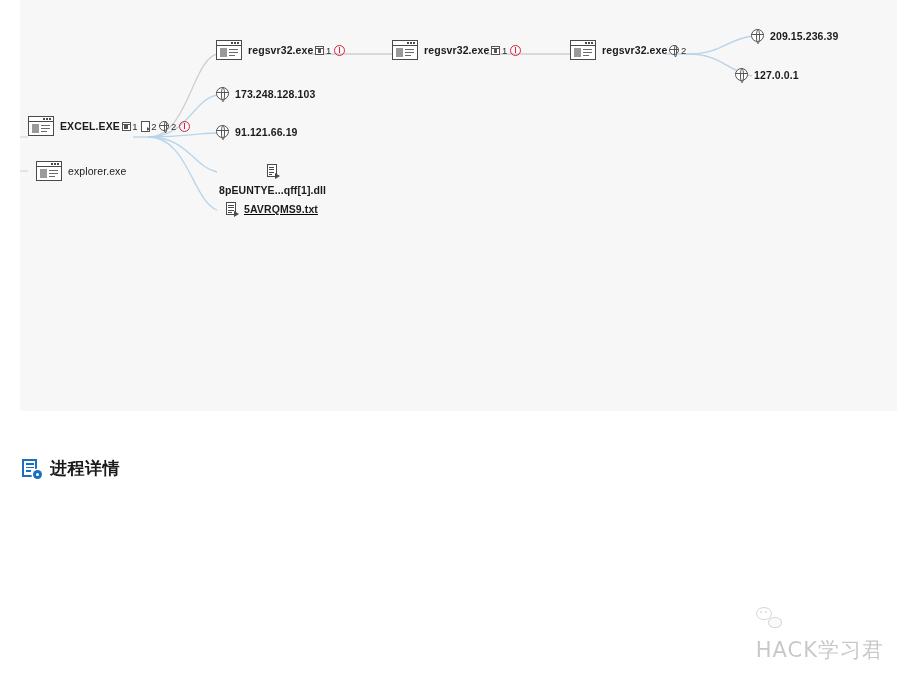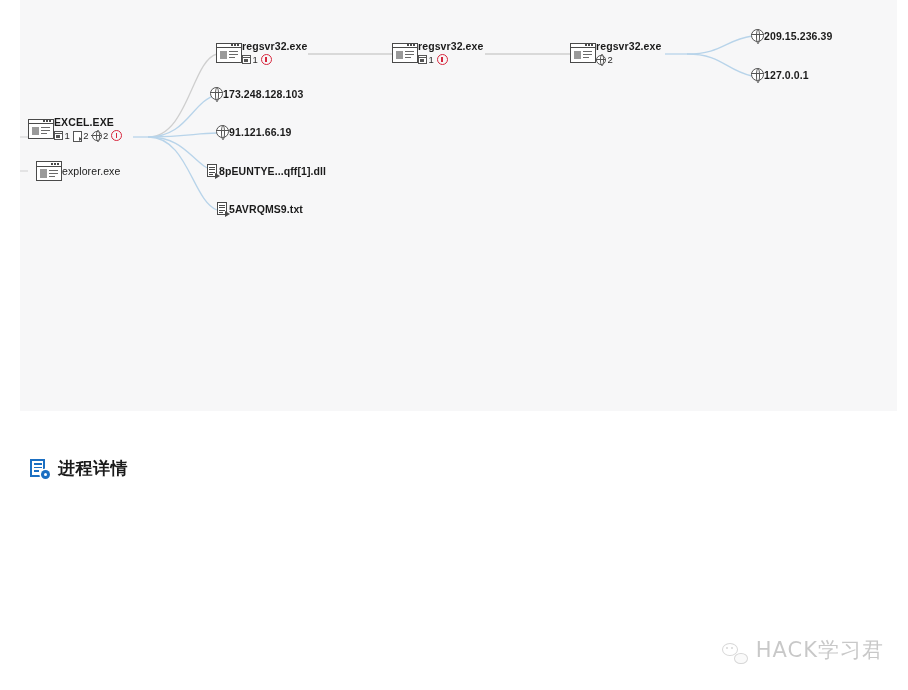--- a/index.html
+++ b/index.html
@@ -22,23 +22,24 @@
   #edge-layer {
     position: absolute; left: 0; top: 0;
     width: 877px; height: 411px;
     pointer-events: none;
   }
 
   .node {
     position: absolute;
     display: flex;
     align-items: center;
+    gap: 6px;
     white-space: nowrap;
   }
-  .node-labels { display: flex; flex-direction: column; gap: 2px; }
+  .node-labels { display: flex; gap: 2px; }
   .node-title {
     font-size: 10.5px;
     font-weight: bold;
     color: #1b1b1b;
     letter-spacing: 0.1px;
     line-height: 12px;
   }
   .node-badges {
     display: flex;
     align-items: center;
@@ -174,21 +175,21 @@
 
   
   #details {
     position: absolute;
     left: 0; top: 411px;
     width: 908px; height: 279px;
     background: #fff;
   }
   #details-header {
     position: absolute;
-    left: 30px; top: 46px;
+    left: 22px; top: 46px;
     display: flex; align-items: center; gap: 9px;
   }
   .hdr-icon {
     width: 19px; height: 19px; position: relative; flex: 0 0 auto;
   }
   .hdr-icon .doc {
     position: absolute; left: 0; top: 0;
     width: 15px; height: 18px;
     border: 2px solid #1b6fc2; background: #fff;
   }
@@ -213,22 +214,23 @@
     font-size: 17px; font-weight: bold; color: #1a1a1a;
     letter-spacing: 0.5px;
   }
 
   
   #tree { position: absolute; left: 28px; top: 514px; }
 
   
   #watermark {
     position: absolute; right: 24px; bottom: 26px;
-    display: flex; align-items: flex-end; gap: 8px;
+    display: flex; align-items: flex-start; gap: 8px;
     opacity: 0.42;
+    flex-direction: column;
   }
   #wm-text {
     font-size: 21px; color: #7e7e7e; letter-spacing: 1px;
     font-family: "DejaVu Sans", sans-serif;
   }
   .ico-wechat { width: 26px; height: 21px; position: relative; flex:0 0 auto; }
   .ico-wechat .b1 {
     position: absolute; left: 0; top: 0;
     width: 16px; height: 13px; border-radius: 50%;
     border: 1.6px solid #a0a0a0;
@@ -376,62 +378,62 @@
       <div class="node-title">regsvr32.exe</div>
       <div class="node-badges">
         <span class="badge">
           <span class="ico-globe small"></span>
           <span class="badge-count">2</span>
         </span>
       </div>
     </div>
   </div>
 
-  <div class="node" style="left:190px; top:87px;">
+  <div class="node" style="left:196px; top:87px;">
     <span class="ico-globe"></span>
     <span class="node-title">173.248.128.103</span>
   </div>
 
   <div class="node" style="left:196px; top:125px;align-items:flex-end;">
     <span class="ico-globe"></span>
     <span class="node-title">91.121.66.19</span>
   </div>
 
-  <div class="node" style="left:187px; top:164px;">
+  <div class="node" style="left:199px; top:164px;flex-direction:column;">
     <span class="ico-file">
       <span class="pg">
           <i></i>
           <i></i>
           <i></i>
           <i></i>
         </span>
         <span class="arr"></span>
     </span>
     <span class="node-title">8pEUNTYE...qff[1].dll</span>
   </div>
 
-  <div class="node" style="left:197px; top:202px;">
+  <div class="node" style="left:206px; top:202px;text-decoration:underline;">
     <span class="ico-file">
       <span class="pg">
           <i></i>
           <i></i>
           <i></i>
           <i></i>
         </span>
         <span class="arr"></span>
     </span>
     <span class="node-title">5AVRQMS9.txt</span>
   </div>
 
   <div class="node" style="left:731px; top:29px;">
     <span class="ico-globe"></span>
     <span class="node-title">209.15.236.39</span>
   </div>
 
-  <div class="node" style="left:731px; top:68px;">
+  <div class="node" style="left:715px; top:68px;">
     <span class="ico-globe"></span>
     <span class="node-title">127.0.0.1</span>
   </div>
 </div>
 
 <div id="details">
 
   <div id="details-header">
     <span class="hdr-icon">
       <span class="doc">

